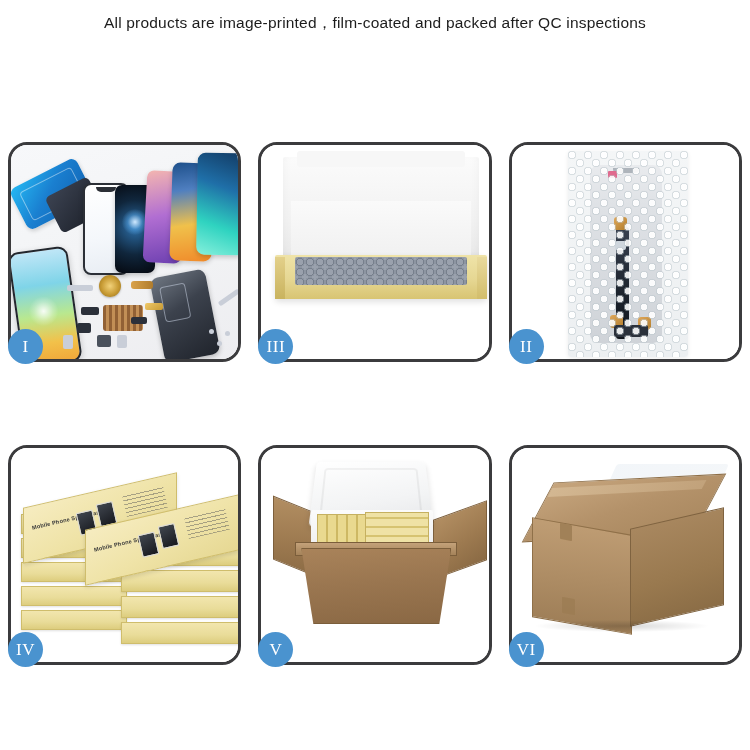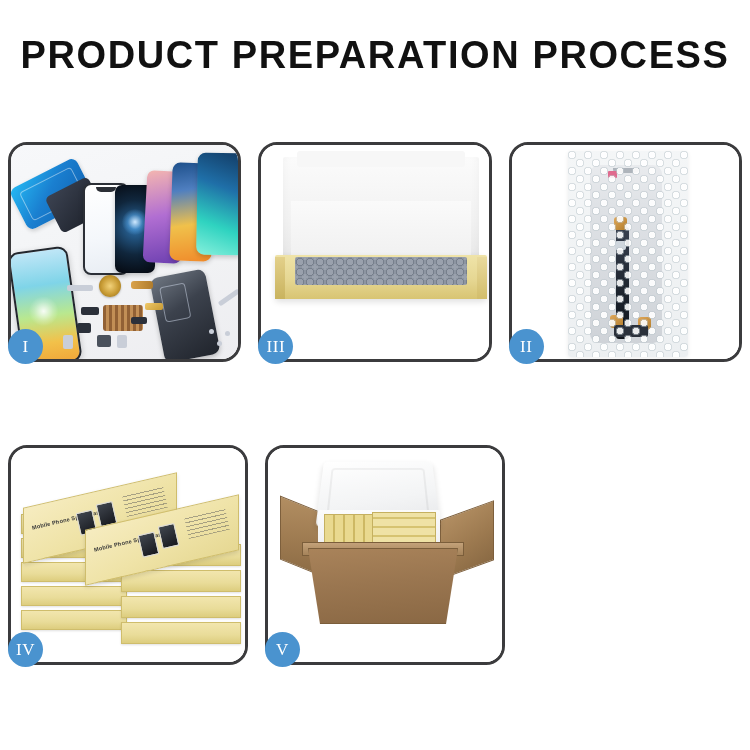--- a/index.html
+++ b/index.html
@@ -348,21 +348,21 @@
     background:linear-gradient(150deg,rgba(240,244,248,.85),rgba(225,232,238,.35));
     transform:skewX(-24deg);border-radius:3px;
   }
 </style>
 </head>
 <body>
 
 <div class="page">
 
   <div class="header">
-    <div class="title">PRODUCT PREPARATION PROCESS</div>
+    <div class="subtitle">All products are image-printed，film-coated and packed after QC inspections</div>
   </div>
 
   <div class="grid">
 
     <div class="row">
 
       <div class="panel">
         <div class="panel-inner p1">
           <div class="ph ph-blue"></div>
           <div class="ph ph-blue-dark"></div>
@@ -466,15 +466,28 @@
           <div class="foam-lid"></div>
           <div class="foam-inner"></div>
           <div class="ybox-row"></div>
           <div class="ybox-row2"></div>
           <div class="carton-lip"></div>
           <div class="carton-body"></div>
         </div>
         <div class="badge">V</div>
       </div>
 
+      <div class="panel">
+        <div class="panel-inner p6">
+          <div class="c6-plastic"></div>
+          <div class="c6-top"></div>
+          <div class="c6-seam"></div>
+          <div class="c6-front"></div>
+          <div class="c6-side"></div>
+          <div class="c6-tape a"></div>
+          <div class="c6-tape b"></div>
+          <div class="c6-shadow"></div>
+        </div>
+        <div class="badge">VI</div>
+      </div>
     </div>
   </div>
 </div>
 
 </body></html>

